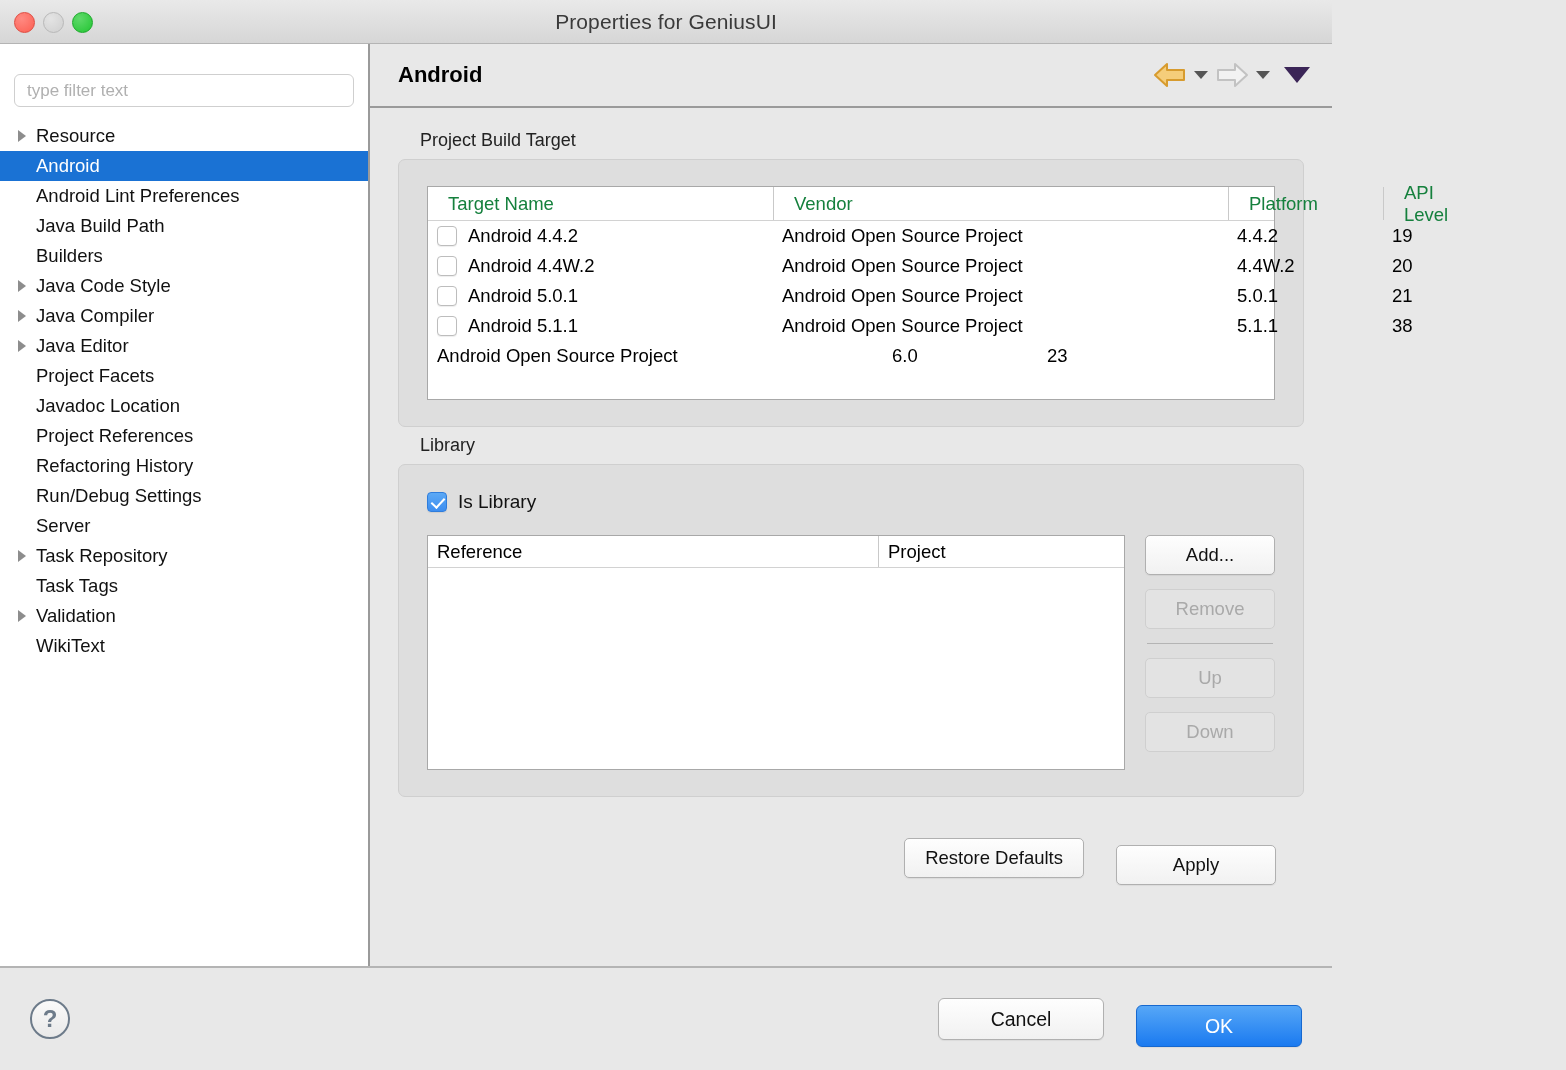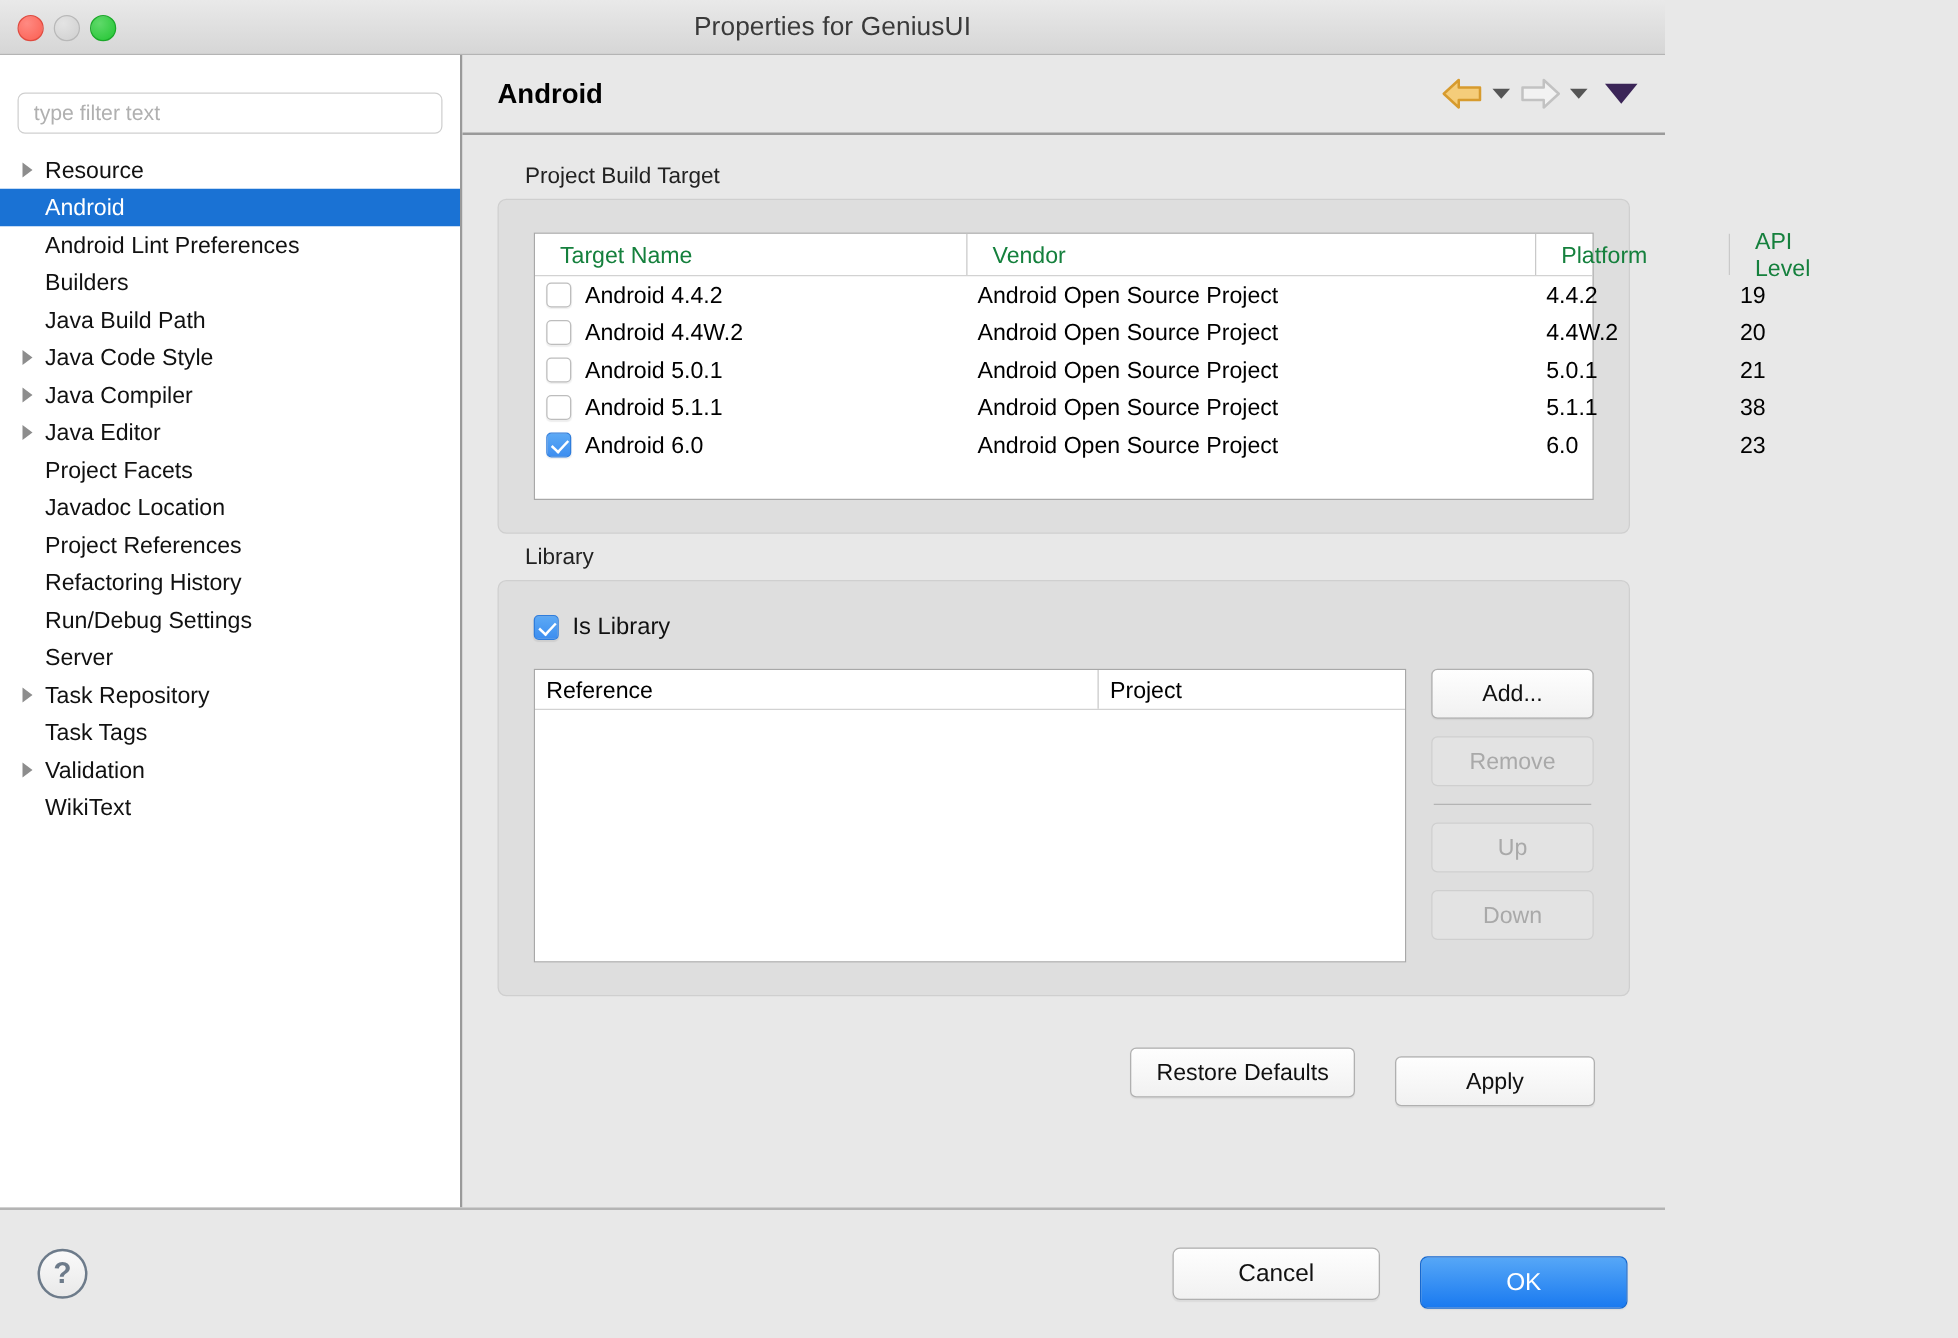--- a/index.html
+++ b/index.html
@@ -190,25 +190,25 @@
           <div class="tree-item selected">
             <span class="twisty"></span>
             <span class="tree-label">Android</span>
           </div>
           <div class="tree-item">
             <span class="twisty"></span>
             <span class="tree-label">Android Lint Preferences</span>
           </div>
           <div class="tree-item">
             <span class="twisty"></span>
+            <span class="tree-label">Java Build Path</span>
+          </div>
+          <div class="tree-item">
+            <span class="twisty"></span>
             <span class="tree-label">Builders</span>
-          </div>
-          <div class="tree-item">
-            <span class="twisty"></span>
-            <span class="tree-label">Java Build Path</span>
           </div>
           <div class="tree-item">
             <span class="twisty">
               <svg width="12" height="14" viewBox="0 0 12 14">
                 <path d="M2 1 L10 7 L2 13 Z" fill="#8d8d8d"></path>
               </svg>
             </span>
             <span class="tree-label">Java Code Style</span>
           </div>
           <div class="tree-item">
@@ -342,24 +342,20 @@
                   <div class="tr">
                     <div class="td c-name">
                       <span class="cb"></span>
                       <span>Android 5.1.1</span>
                     </div>
                     <div class="td c-vendor">Android Open Source Project</div>
                     <div class="td c-platform">5.1.1</div>
                     <div class="td c-api">38</div>
                   </div>
                   <div class="tr">
-                    <div class="td c-name">
-                      <span class="cb on"></span>
-                      <span>Android 6.0</span>
-                    </div>
                     <div class="td c-vendor">Android Open Source Project</div>
                     <div class="td c-platform">6.0</div>
                     <div class="td c-api">23</div>
                   </div>
                 </div>
               <div class="tbl-filler"></div>
             </div>
           </div>
         </div>
 

